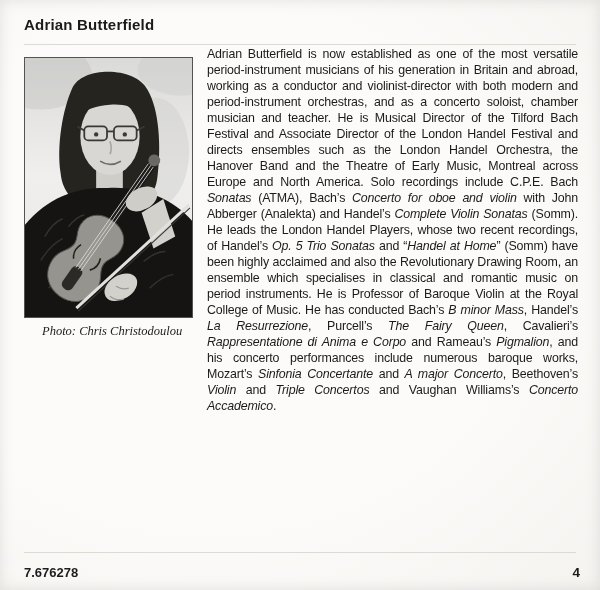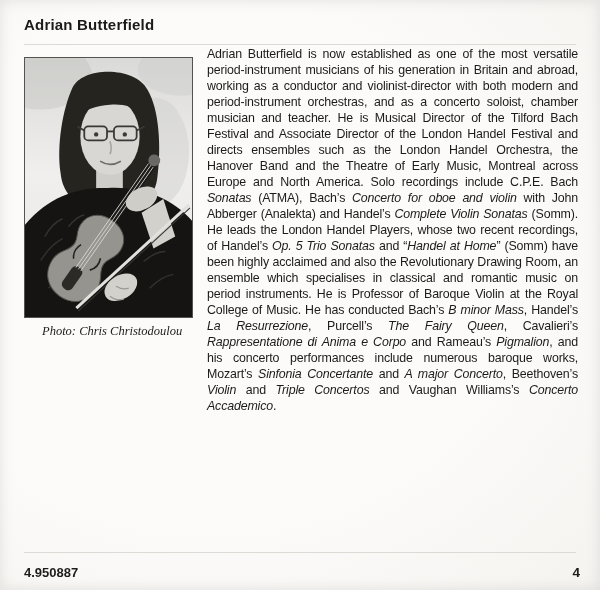--- a/index.html
+++ b/index.html
@@ -174,17 +174,17 @@
       <path d="M86 240 q6 5 14 3 M92 230 q7 4 13 2" fill="none" stroke="#9b9995" stroke-width="1.3"></path>
     </svg>
   </div>
 
   <div class="photo-caption">Photo: Chris Christodoulou</div>
 
   <div class="bio"><span>Adrian Butterfield is now established as one of the most versatile period-instrument musicians of his generation in Britain and abroad, working as a conductor and violinist-director with both modern and period-instrument orchestras, and as a concerto soloist, chamber musician and teacher. He is Musical Director of the Tilford Bach Festival and Associate Director of the London Handel Festival and directs ensembles such as the London Handel Orchestra, the Hanover Band and the Theatre of Early Music, Montreal across Europe and North America. Solo recordings include C.P.E. Bach </span><em>Sonatas</em><span> (ATMA), Bach’s </span><em>Concerto for oboe and violin</em><span> with John Abberger (Analekta) and Handel’s </span><em>Complete Violin Sonatas</em><span> (Somm). He leads the London Handel Players, whose two recent recordings, of Handel’s </span><em>Op. 5 Trio Sonatas</em><span> and “</span><em>Handel at Home</em><span>” (Somm) have been highly acclaimed and also the Revolutionary Drawing Room, an ensemble which specialises in classical and romantic music on period instruments. He is Professor of Baroque Violin at the Royal College of Music. He has conducted Bach’s </span><em>B minor Mass</em><span>, Handel’s </span><em>La Resurrezione</em><span>, Purcell’s </span><em>The Fairy Queen</em><span>, Cavalieri’s </span><em>Rappresentatione di Anima e Corpo</em><span> and Rameau’s </span><em>Pigmalion</em><span>, and his concerto performances include numerous baroque works, Mozart’s </span><em>Sinfonia Concertante</em><span> and </span><em>A major Concerto</em><span>, Beethoven’s </span><em>Violin</em><span> and </span><em>Triple Concertos</em><span> and Vaughan Williams’s </span><em>Concerto Accademico</em><span>.</span></div>
 
   <div class="rule rule-bottom"></div>
 
-  <div class="footer-catalogue">4.950887</div>
+  <div class="footer-catalogue">7.676278</div>
 
   <div class="footer-page">4</div>
 
 </div>
 
 </body></html>

